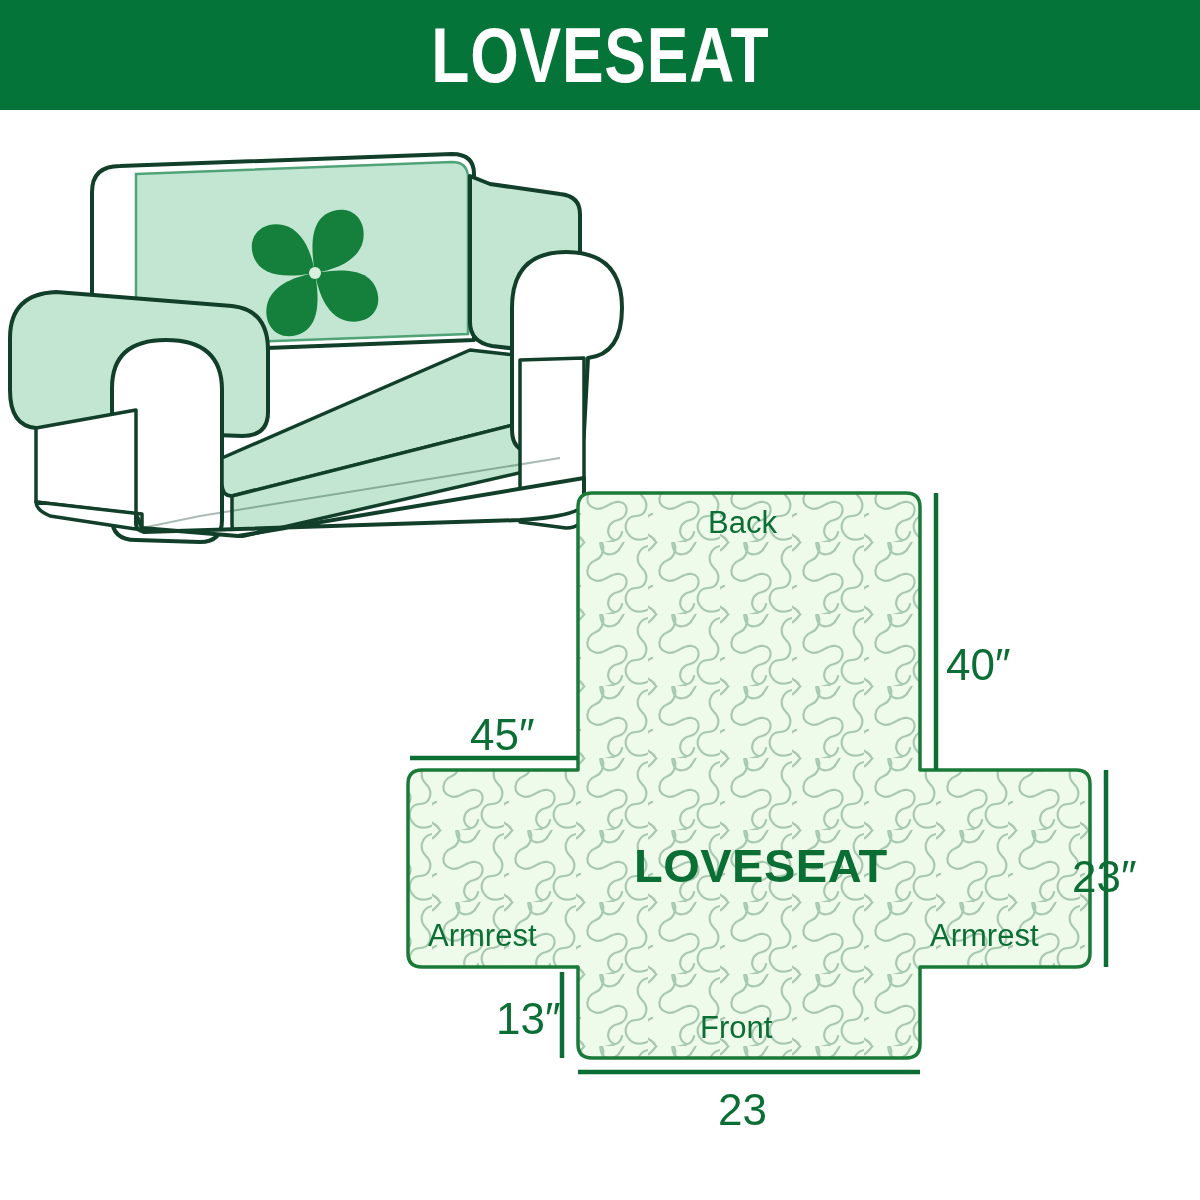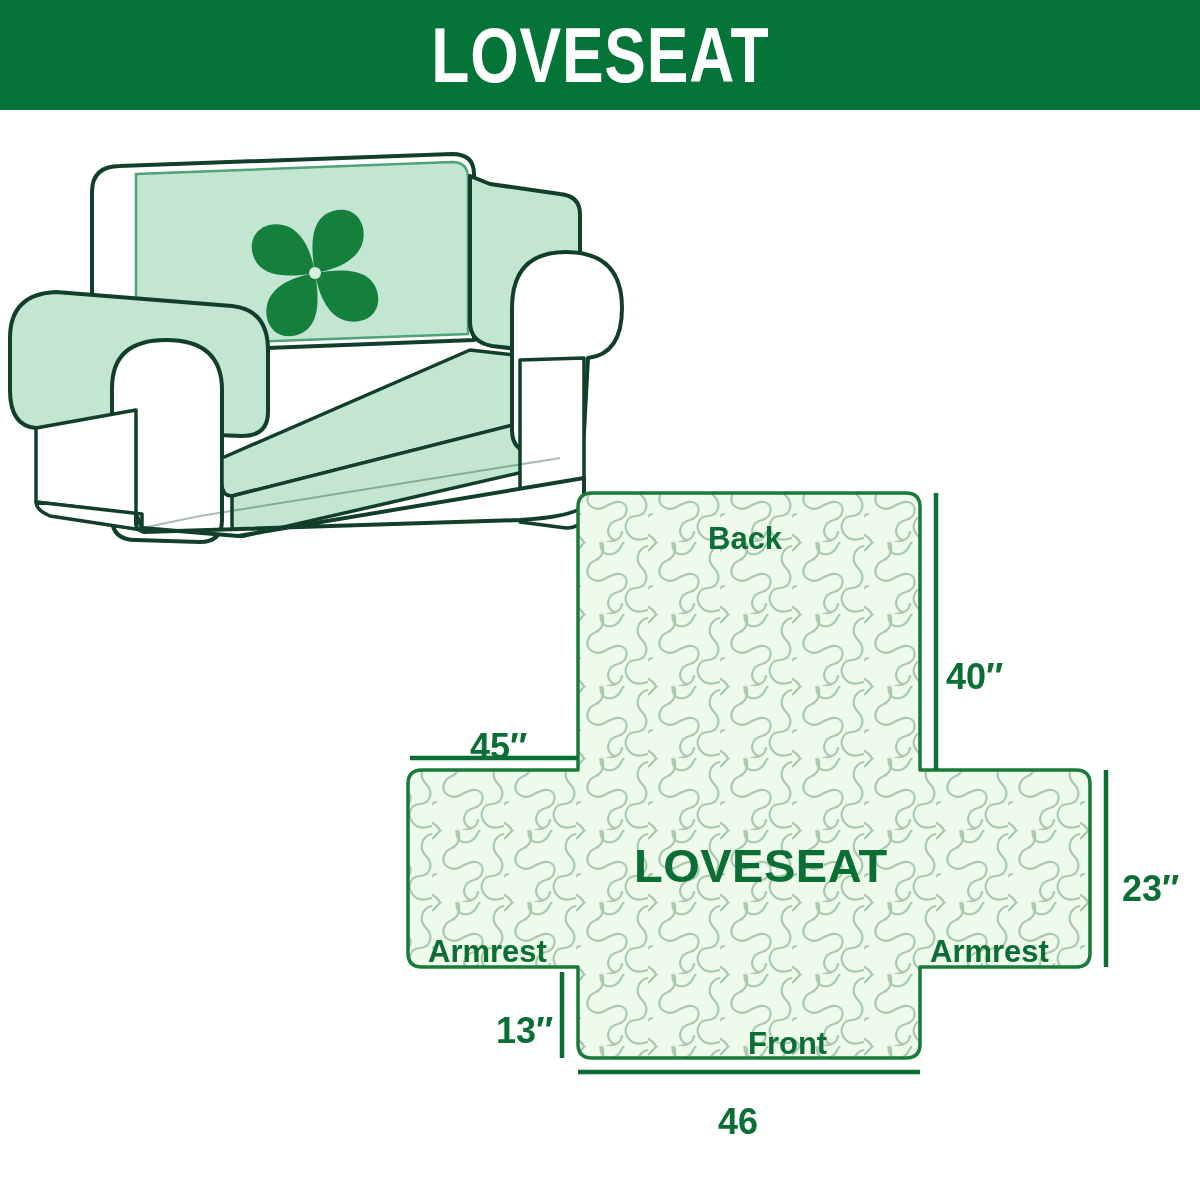--- a/index.html
+++ b/index.html
@@ -50,26 +50,25 @@
   .layer {
     position: absolute;
     left: 0;
     top: 0;
   }
 
   
   .dim-label, .sec-label {
     position: absolute;
     color: #0b6e34;
-    font-weight: bold;
+    font-weight: normal;
     white-space: nowrap;
     font-family: "Liberation Sans", sans-serif;
-    margin-top: 16px;
-  }
-  .dim-label { font-size: 36px; }
+  }
+  .dim-label { font-size: 44px; }
   .sec-label { font-size: 31px; }
   #center-label {
     position: absolute;
     color: #0b6e34;
     font-weight: bold;
     font-size: 47px;
     white-space: nowrap;
     letter-spacing: 0.5px;
     font-family: "Liberation Sans", sans-serif;
   }
@@ -186,31 +185,31 @@
       <line x1="936" y1="383" x2="936" y2="660"></line>
       <line x1="1106" y1="660" x2="1106" y2="857"></line>
       <line x1="410" y1="648" x2="578" y2="648"></line>
       <line x1="562" y1="862" x2="562" y2="948"></line>
       <line x1="578" y1="962" x2="920" y2="962"></line>
     </g>
   </svg>
 
   <div class="sec-label" style="left:708px; top:395px;">Back</div>
 
-  <div class="sec-label" style="left:700px; top:900px;padding-left:48px;">Front</div>
+  <div class="sec-label" style="left:700px; top:900px;">Front</div>
 
   <div class="sec-label" style="left:428px; top:808px;">Armrest</div>
 
   <div class="sec-label" style="left:930px; top:808px;">Armrest</div>
 
   <div id="center-label" style="left:634px; top:728px;">LOVESEAT</div>
 
   <div class="dim-label" style="left:946px; top:530px;">40″</div>
 
   <div class="dim-label" style="left:470px; top:600px;">45″</div>
 
-  <div class="dim-label" style="left:1122px; top:742px;">23″</div>
+  <div class="dim-label" style="left:1072px; top:742px;">23″</div>
 
   <div class="dim-label" style="left:496px; top:884px;">13″</div>
 
-  <div class="dim-label" style="left:718px; top:975px;">46</div>
+  <div class="dim-label" style="left:718px; top:975px;">23</div>
 
 </div>
 
 </body></html>

